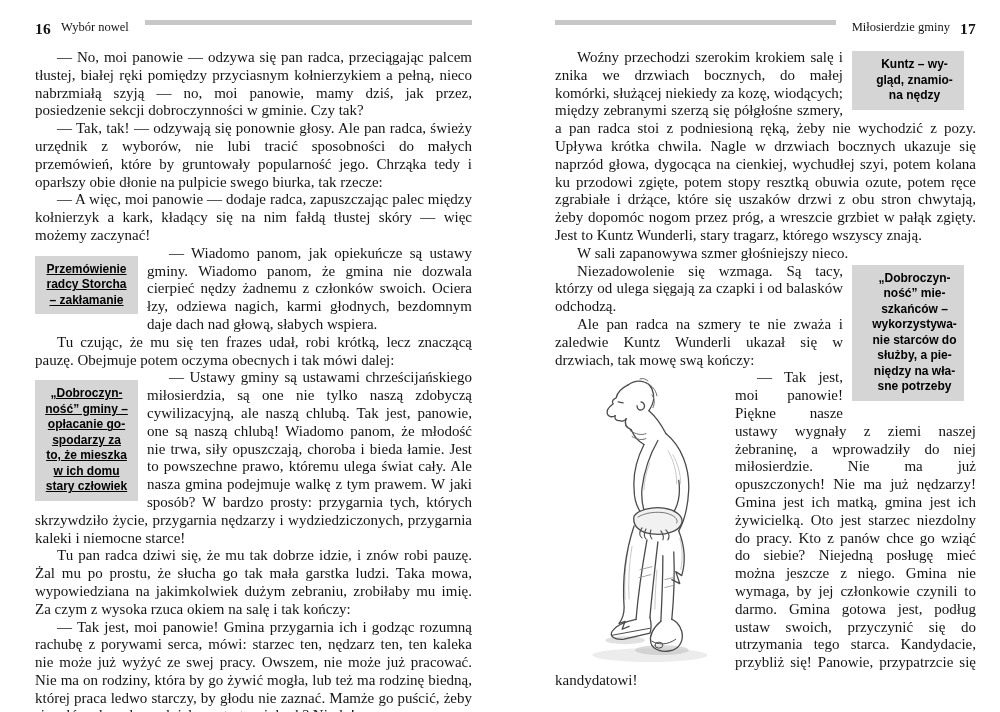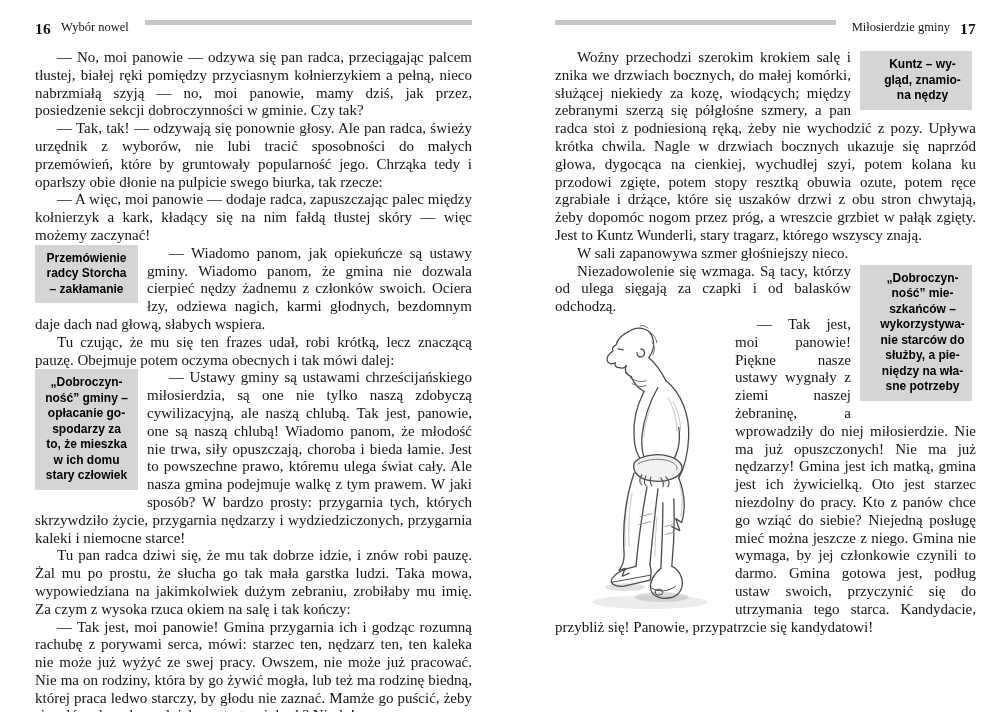--- a/index.html
+++ b/index.html
@@ -21,22 +21,22 @@
 
   .page-body{font-size:15px;line-height:17.8px;text-align:justify;}
   .page-body p{margin:0;text-indent:22px;}
 
   .margin-note{
     background:#d5d5d5;color:#000;
     font-family:"Liberation Sans", sans-serif;font-weight:bold;
     font-size:12px;line-height:15.5px;text-align:center;
     white-space:pre-line;padding:6px 3px;
   }
-  .note-left{float:left;width:97px;margin:0 9px 5px 0;}
-  .note-right{float:right;width:93px;margin:2px 4px 5px 9px;padding-left:16px;}
+  .note-left{float:left;width:97px;margin:11px 9px 5px 0;text-decoration:underline;}
+  .note-right{float:right;width:93px;margin:2px 12px 5px 9px;padding-left:16px;}
 
   .illustration{float:left;width:162px;height:298px;margin:2px 12px 0 6px;}
   .illustration svg{width:100%;height:100%;display:block;}
 </style>
 </head>
 <body>
 
 <div class="page" id="left-page">
   <div class="page-header">
     <span class="page-num">16</span>
@@ -80,20 +80,21 @@
     <p>W sali zapanowywa szmer głośniejszy nieco.</p>
     <aside class="margin-note note-right">„Dobroczyn-
 ność” mie-
 szkańców –
 wykorzystywa-
 nie starców do
 służby, a pie-
 niędzy na wła-
 sne potrzeby</aside>
     <p>Niezadowolenie się wzmaga. Są tacy, którzy od ulega sięgają za czapki i od balasków odchodzą.</p>
+    <p>Ale pan radca na szmery te nie zważa i zaledwie Kuntz Wunderli ukazał się w drzwiach, tak mowę swą kończy:</p>
 
     <span class="illustration">
       <svg viewBox="0 0 160 300" xmlns="http://www.w3.org/2000/svg" role="img">
 
         <ellipse cx="88" cy="286" rx="58" ry="7" fill="#dcdcdc" opacity="0.55"></ellipse>
         <ellipse cx="100" cy="281" rx="27" ry="5" fill="#bdbdbd" opacity="0.55"></ellipse>
         <ellipse cx="63" cy="271" rx="20" ry="4" fill="#c9c9c9" opacity="0.55"></ellipse>
 
         <g stroke="#b9b9b9" stroke-width="0.8" fill="none">
           <path d="M106 80 c 6 10 9 22 9 34 M 111 84 c 5 9 8 20 8 30 M 88 92 c -4 10 -6 20 -6 28"></path>

